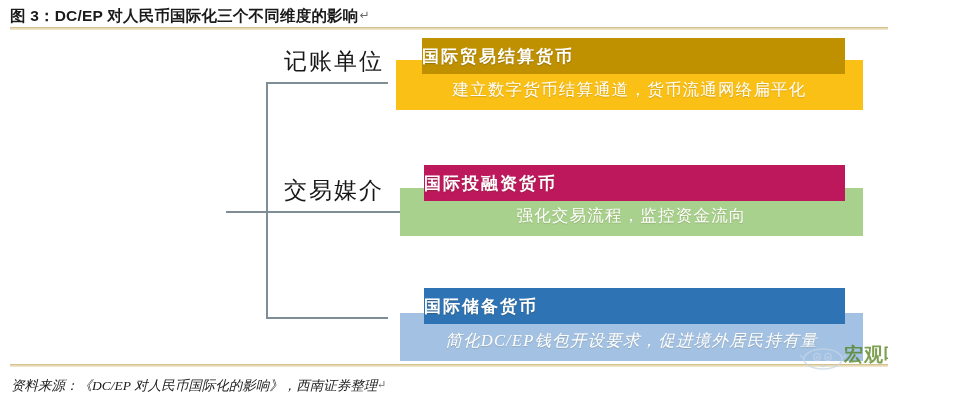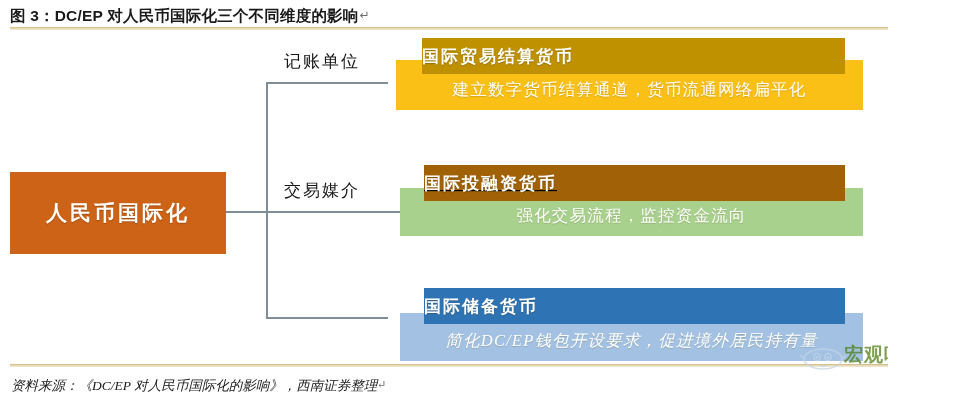--- a/index.html
+++ b/index.html
@@ -118,21 +118,21 @@
     width: 122px;
   }
   .conn-branch-1 { top: 82px;  }
   .conn-branch-2 { top: 211px; width: 136px; }
   .conn-branch-3 { top: 317px; }
 
   
   .dim-label {
     position: absolute;
     font-family: "Liberation Serif", "DejaVu Serif", serif;
-    font-size: 17px;
+    font-size: 23px;
     color: #171717;
     letter-spacing: 2px;
     white-space: nowrap;
     line-height: 22px;
   }
   .dim-label-1 { left: 284px; top: 51px;  }
   .dim-label-2 { left: 284px; top: 180px; }
   .dim-label-3 { left: 284px; top: 286px; }
 
   
@@ -182,22 +182,21 @@
     background: #bf9000;
   }
 
   
   .card-2 .card-body {
     left: 400px; top: 188px; width: 463px; height: 48px;
     background: #a9d18e;
   }
   .card-2 .card-header {
     left: 424px; top: 165px; width: 421px; height: 36px;
-    background: #a16207;
-    text-decoration: underline;
+    background: #be185d;
   }
 
   
   .card-3 .card-body {
     left: 400px; top: 313px; width: 463px; height: 48px;
     background: #a3c2e3;
     font-style: italic;
   }
   .card-3 .card-header {
     left: 424px; top: 288px; width: 421px; height: 36px;
@@ -236,23 +235,20 @@
 
 <div id="figure">
 
   <div class="fig-title">
     <span>图 3：DC/EP 对人民币国际化三个不同维度的影响</span><span class="pilcrow">↵</span>
   </div>
 
   <div class="rule rule-top"></div>
   <div class="rule rule-bottom"></div>
 
-  <div class="root-node">
-    <span class="root-label">人民币国际化</span>
-  </div>
 
   <div class="conn conn-stub"></div>
   <div class="conn conn-trunk"></div>
   <div class="conn conn-branch conn-branch-1"></div>
   <div class="conn conn-branch conn-branch-2"></div>
   <div class="conn conn-branch conn-branch-3"></div>
 
   <div class="dim-label dim-label-1">记账单位</div>
   <div class="dim-label dim-label-2">交易媒介</div>
 

